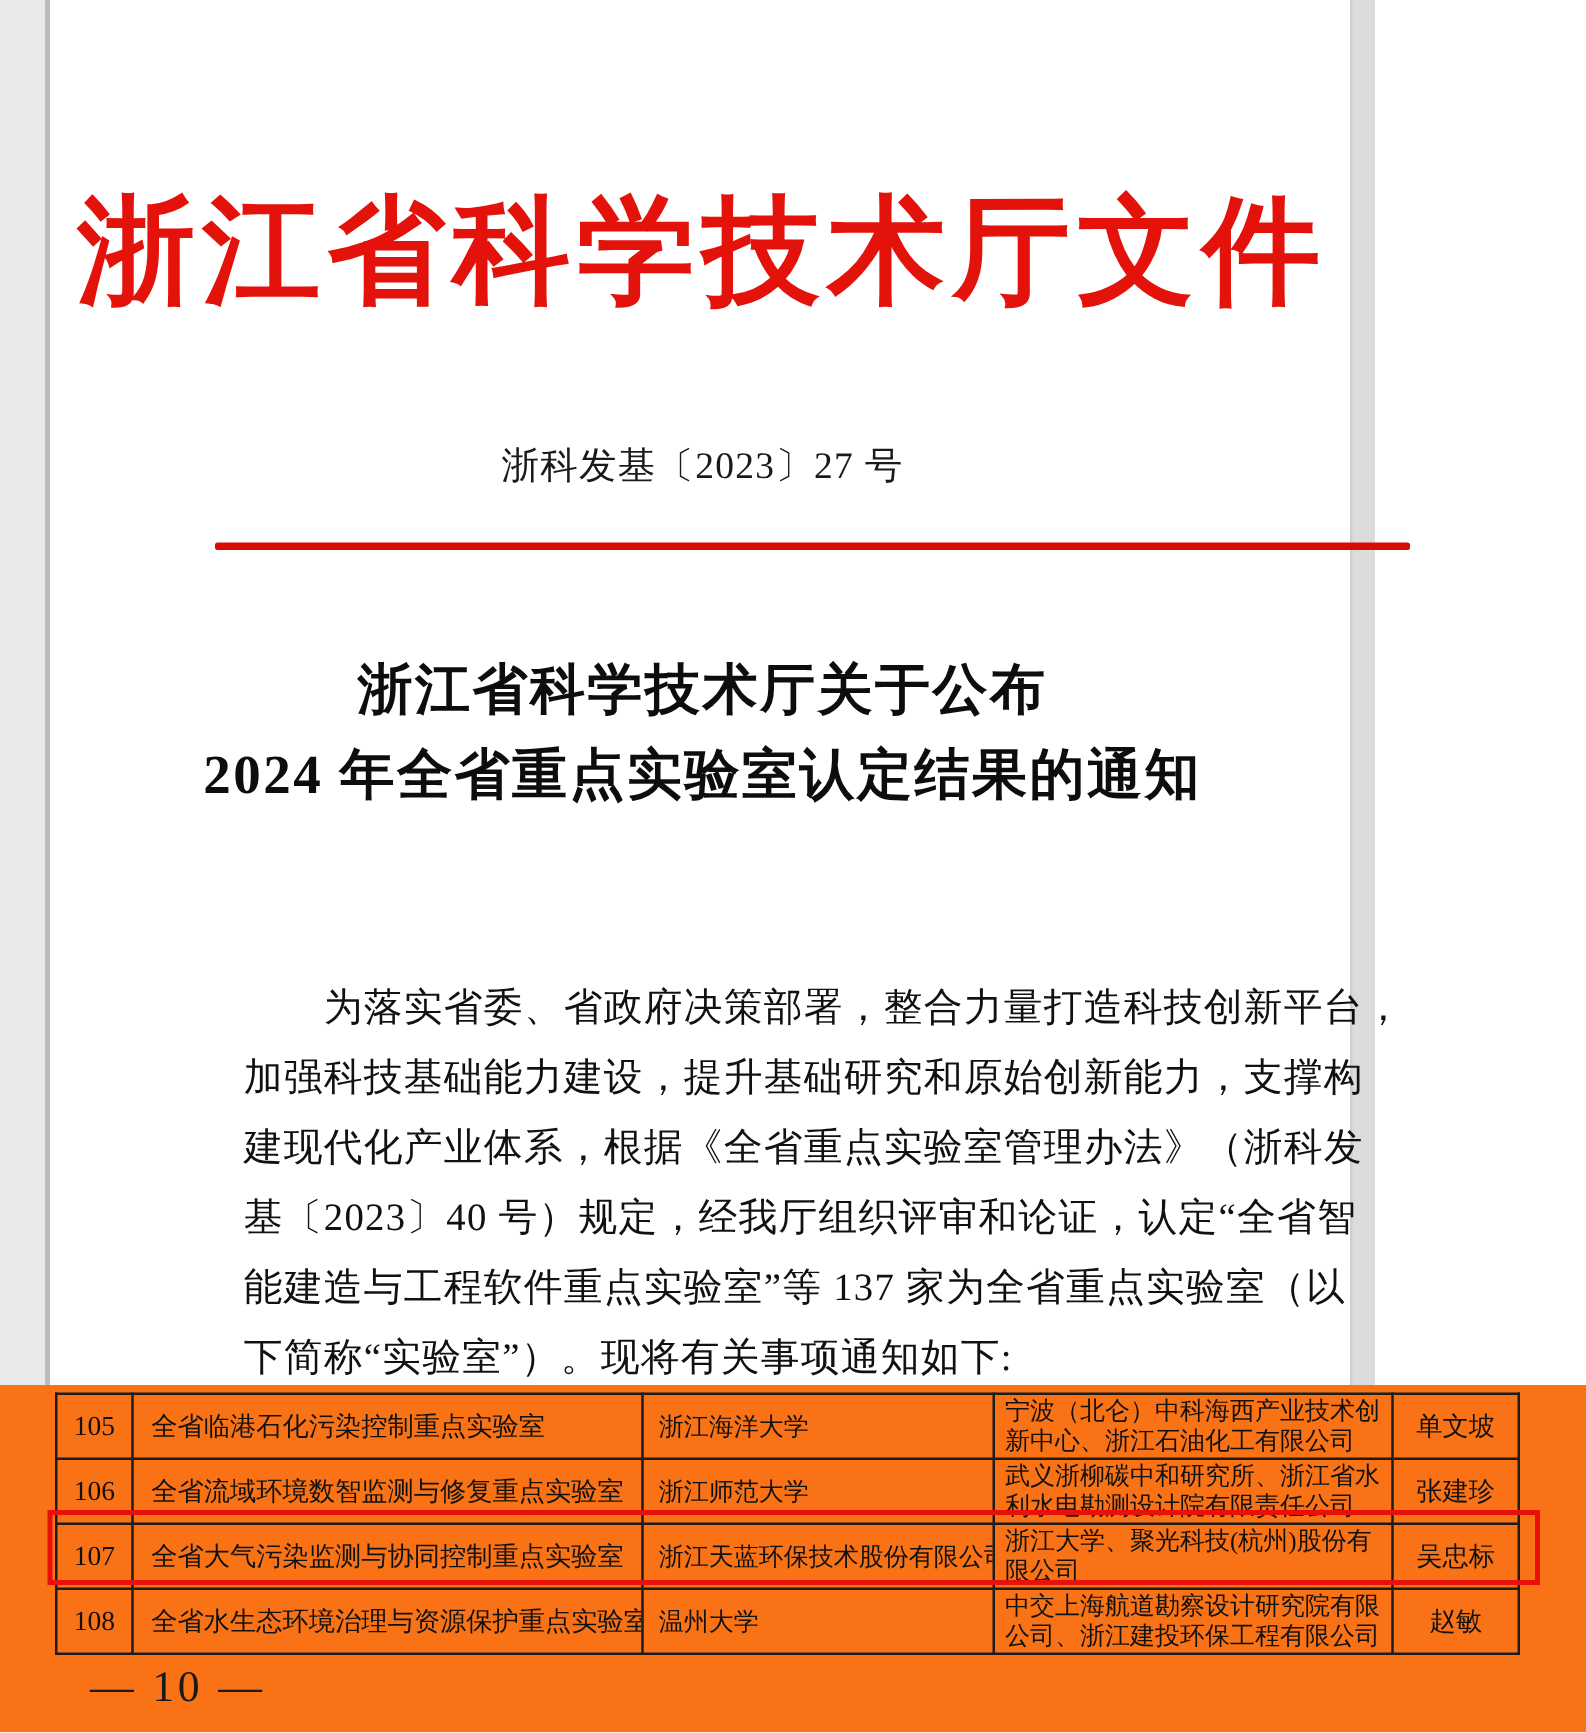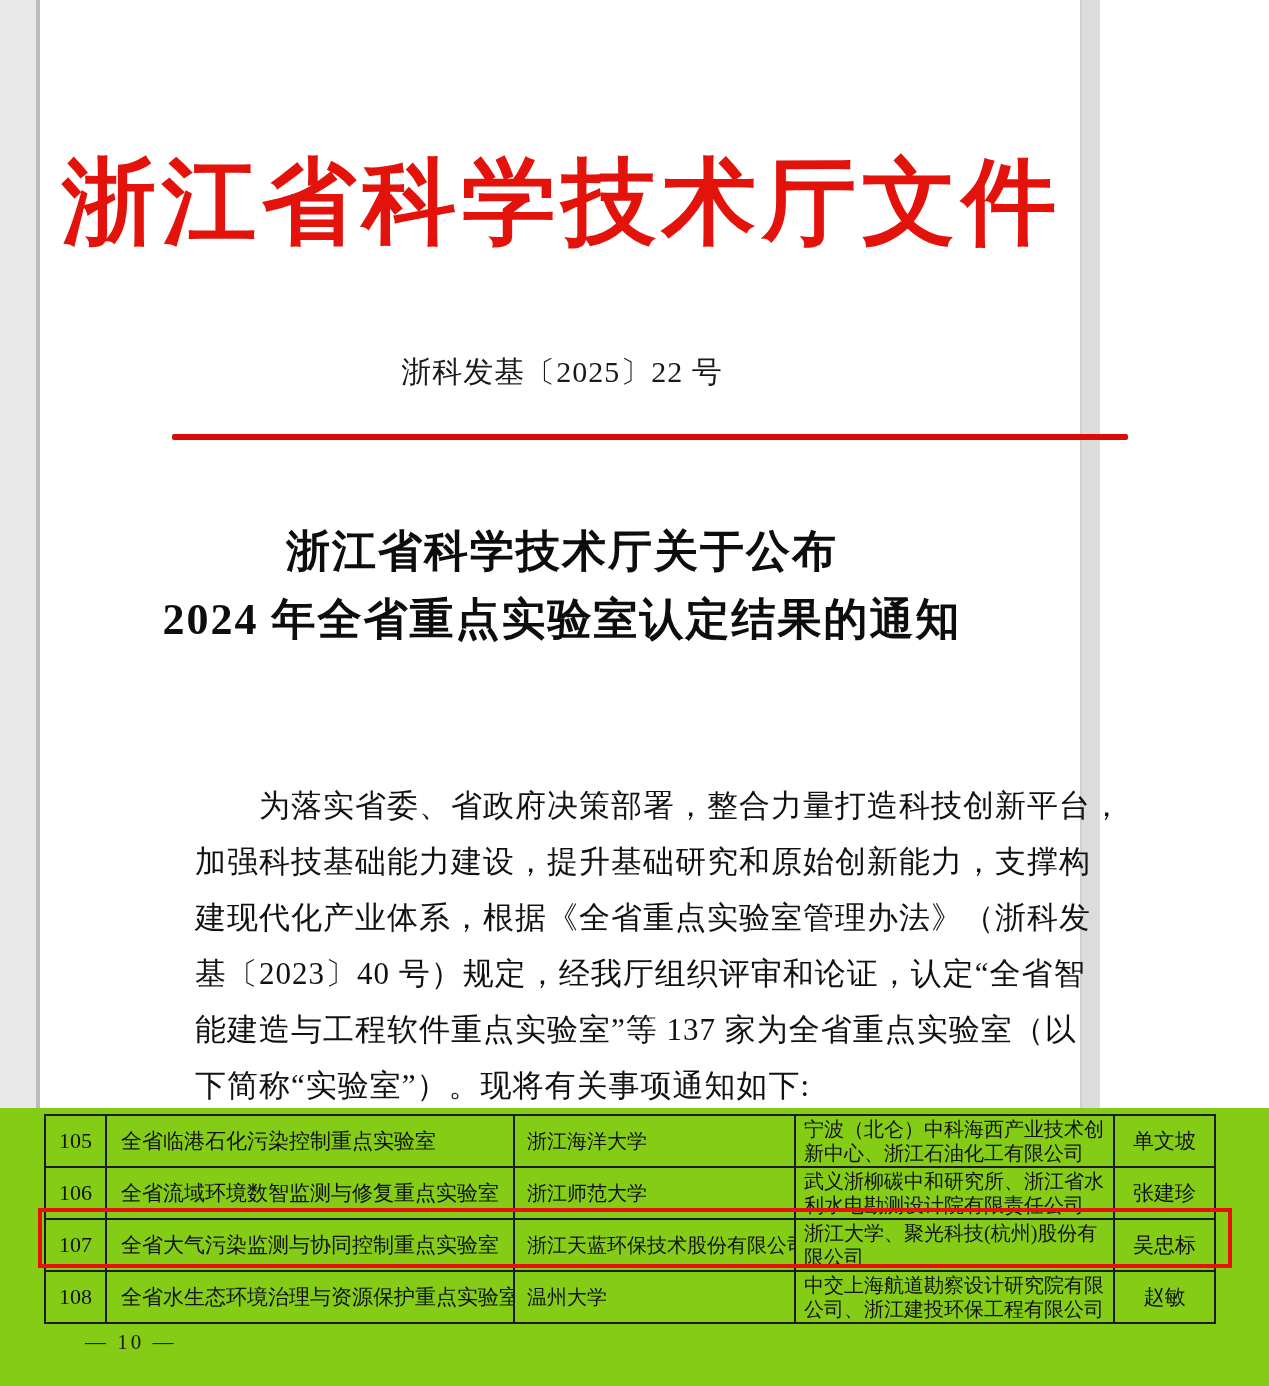--- a/index.html
+++ b/index.html
@@ -88,21 +88,21 @@
     letter-spacing: 1px;
     font-family: Liberation Serif, serif;
   }
   .body-line { white-space: nowrap; }
   .body-line.indent { padding-left: 64px; }
   
   .overlay {
     position: absolute;
     left: 0; top: 1108px;
     width: 1269px; height: 278px;
-    background: #84cc16;
+    background: #f97316;
   }
   table.lab-table {
     position: absolute;
     left: 44px; top: 6px;
     width: 1170px;
     border-collapse: collapse;
     table-layout: fixed;
     font-family: "Liberation Serif", "DejaVu Serif", serif;
   }
   table.lab-table td {
@@ -119,38 +119,38 @@
   .red-box {
     position: absolute;
     left: 38px; top: 100px;
     width: 1194px; height: 60px;
     border: 4px solid #e81109;
     background: transparent;
     pointer-events: none;
   }
   .page-number {
     position: absolute;
-    left: 85px; top: 222px;
-    font-size: 21px;
+    left: 72px; top: 222px;
+    font-size: 35px;
     letter-spacing: 3px;
     color: #1a1a1a;
   }
 </style>
 </head>
 <body>
 
 <div class="doc">
 
   <div class="page-top">
     <div class="strip-left"></div>
     <div class="strip-right"></div>
 
     <div class="agency-title">浙江省科学技术厅文件</div>
 
-    <div class="doc-number">浙科发基〔2025〕22 号</div>
+    <div class="doc-number">浙科发基〔2023〕27 号</div>
 
     <div class="red-line"></div>
 
     <div class="notice-title">
       <div>浙江省科学技术厅关于公布</div>
       <div>2024 年全省重点实验室认定结果的通知</div>
     </div>
 
 
     <div class="body-block">

